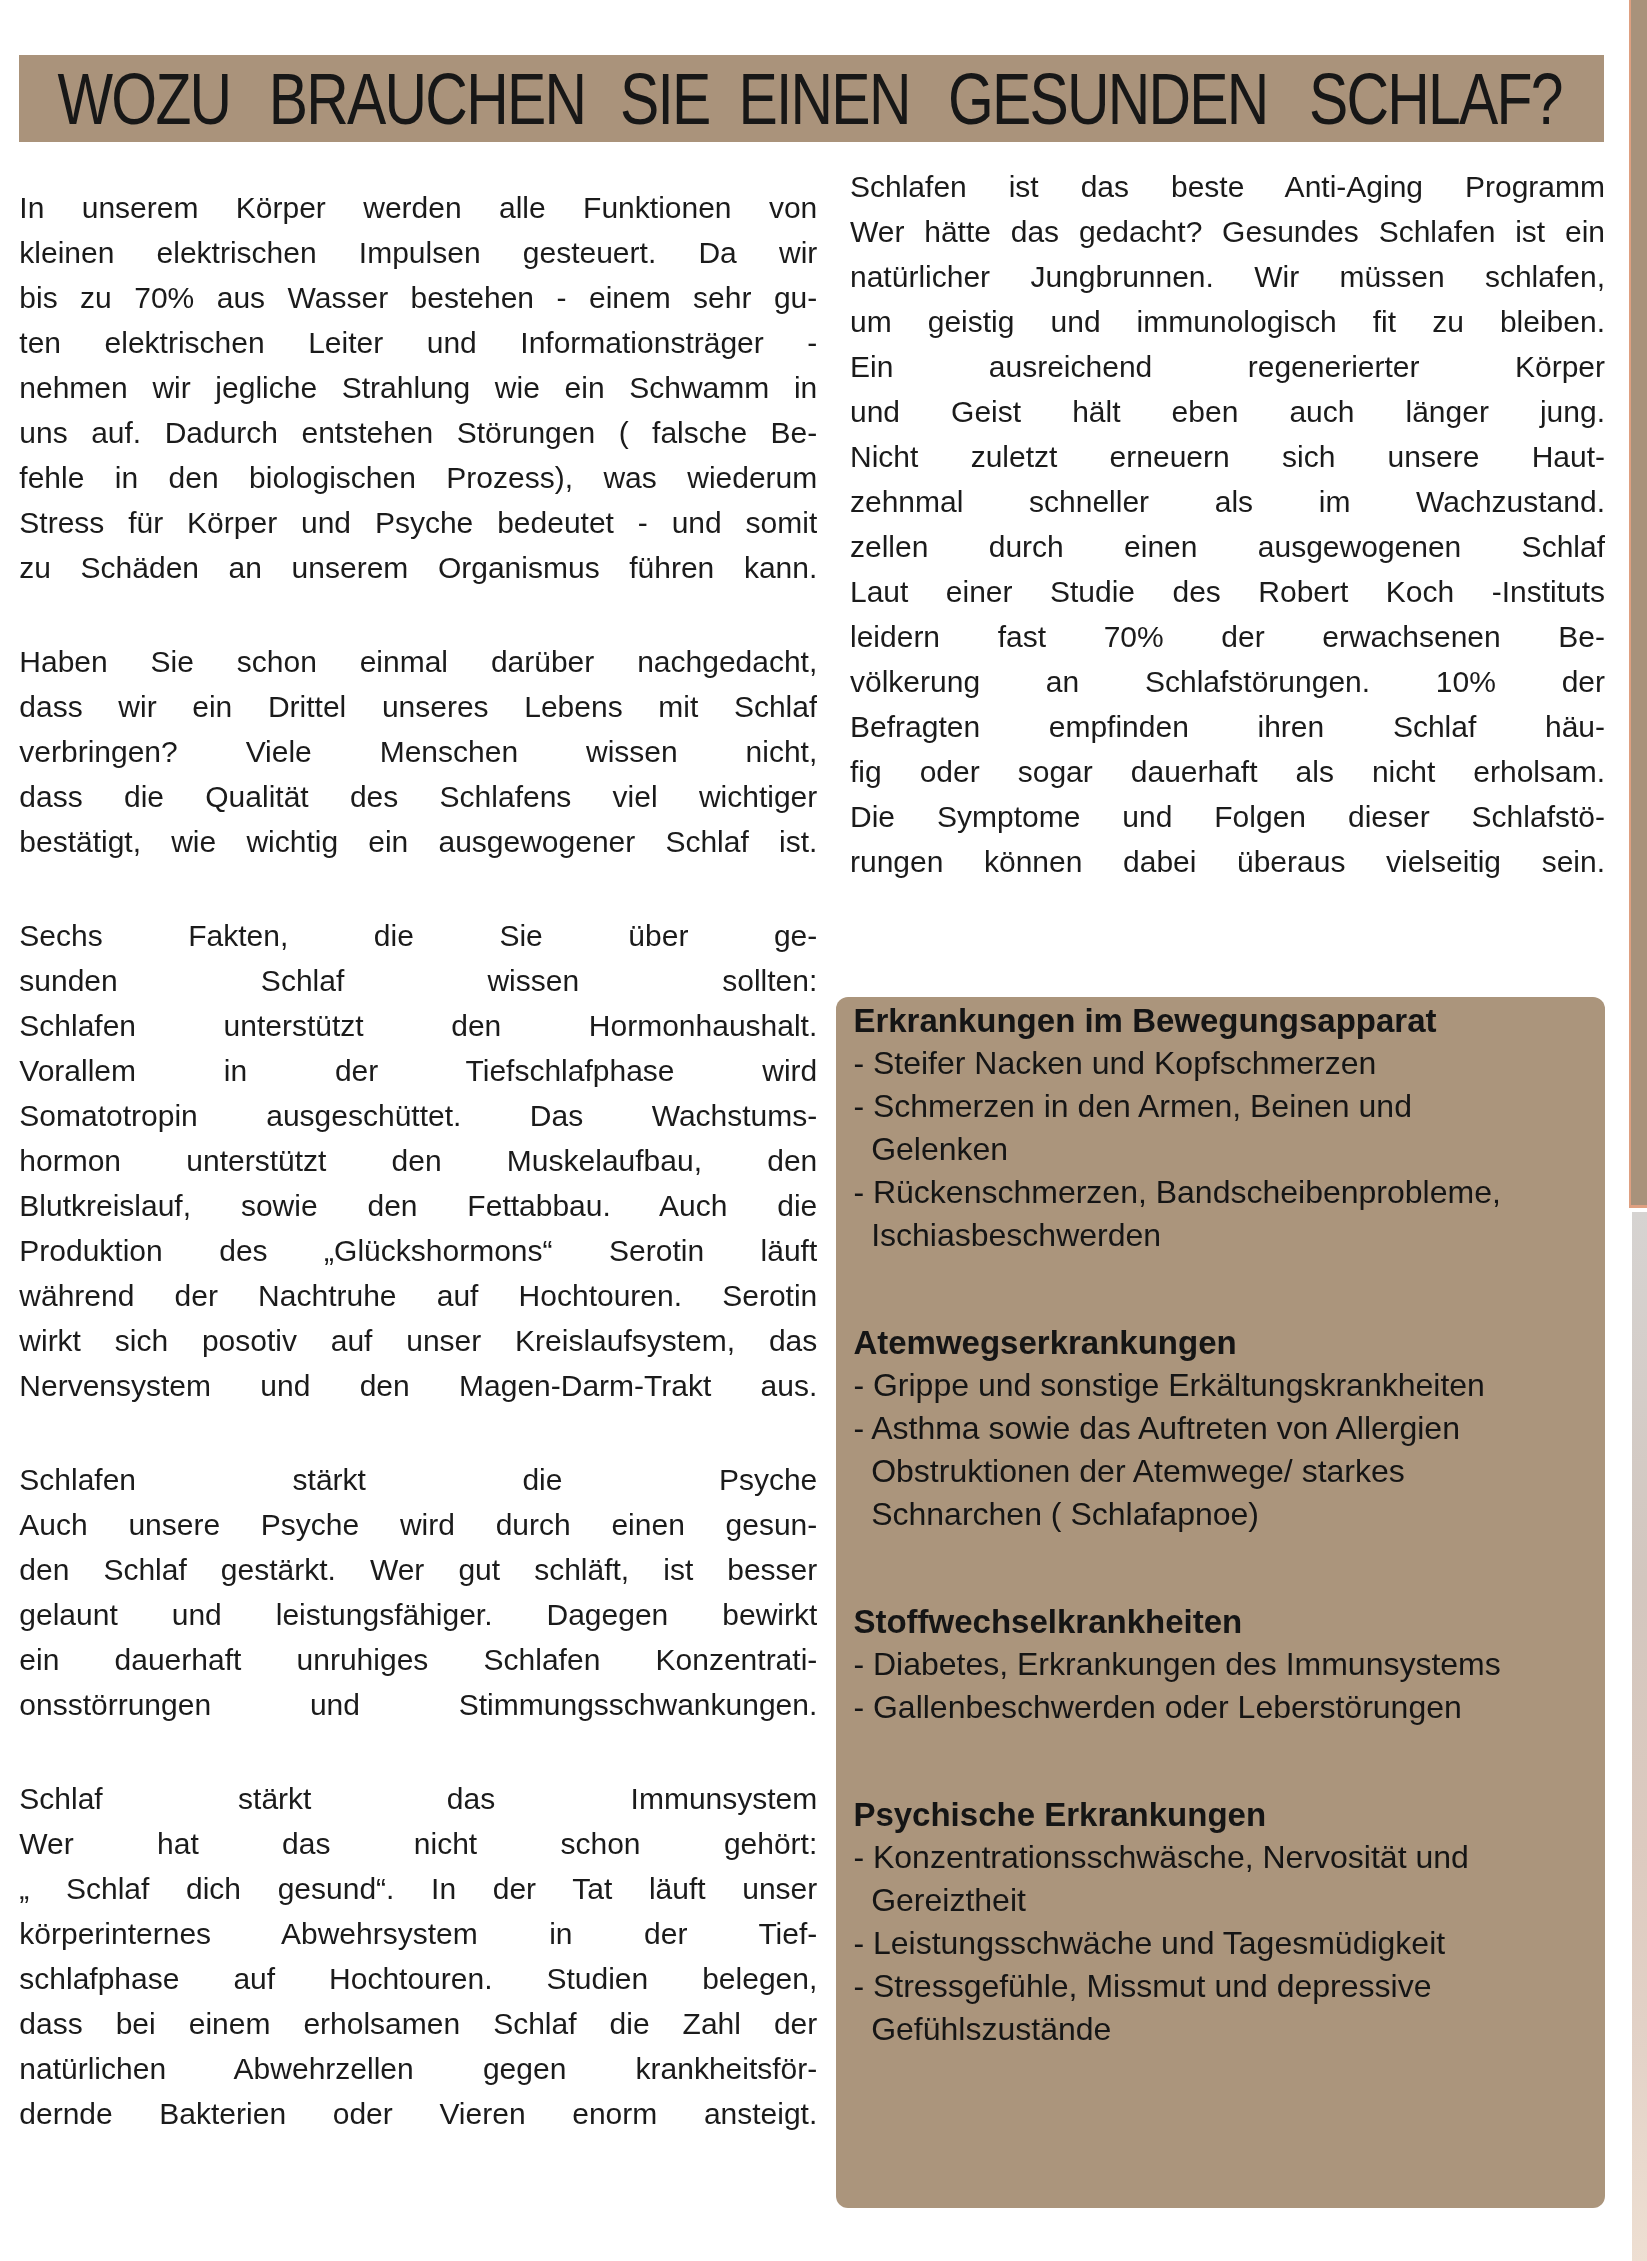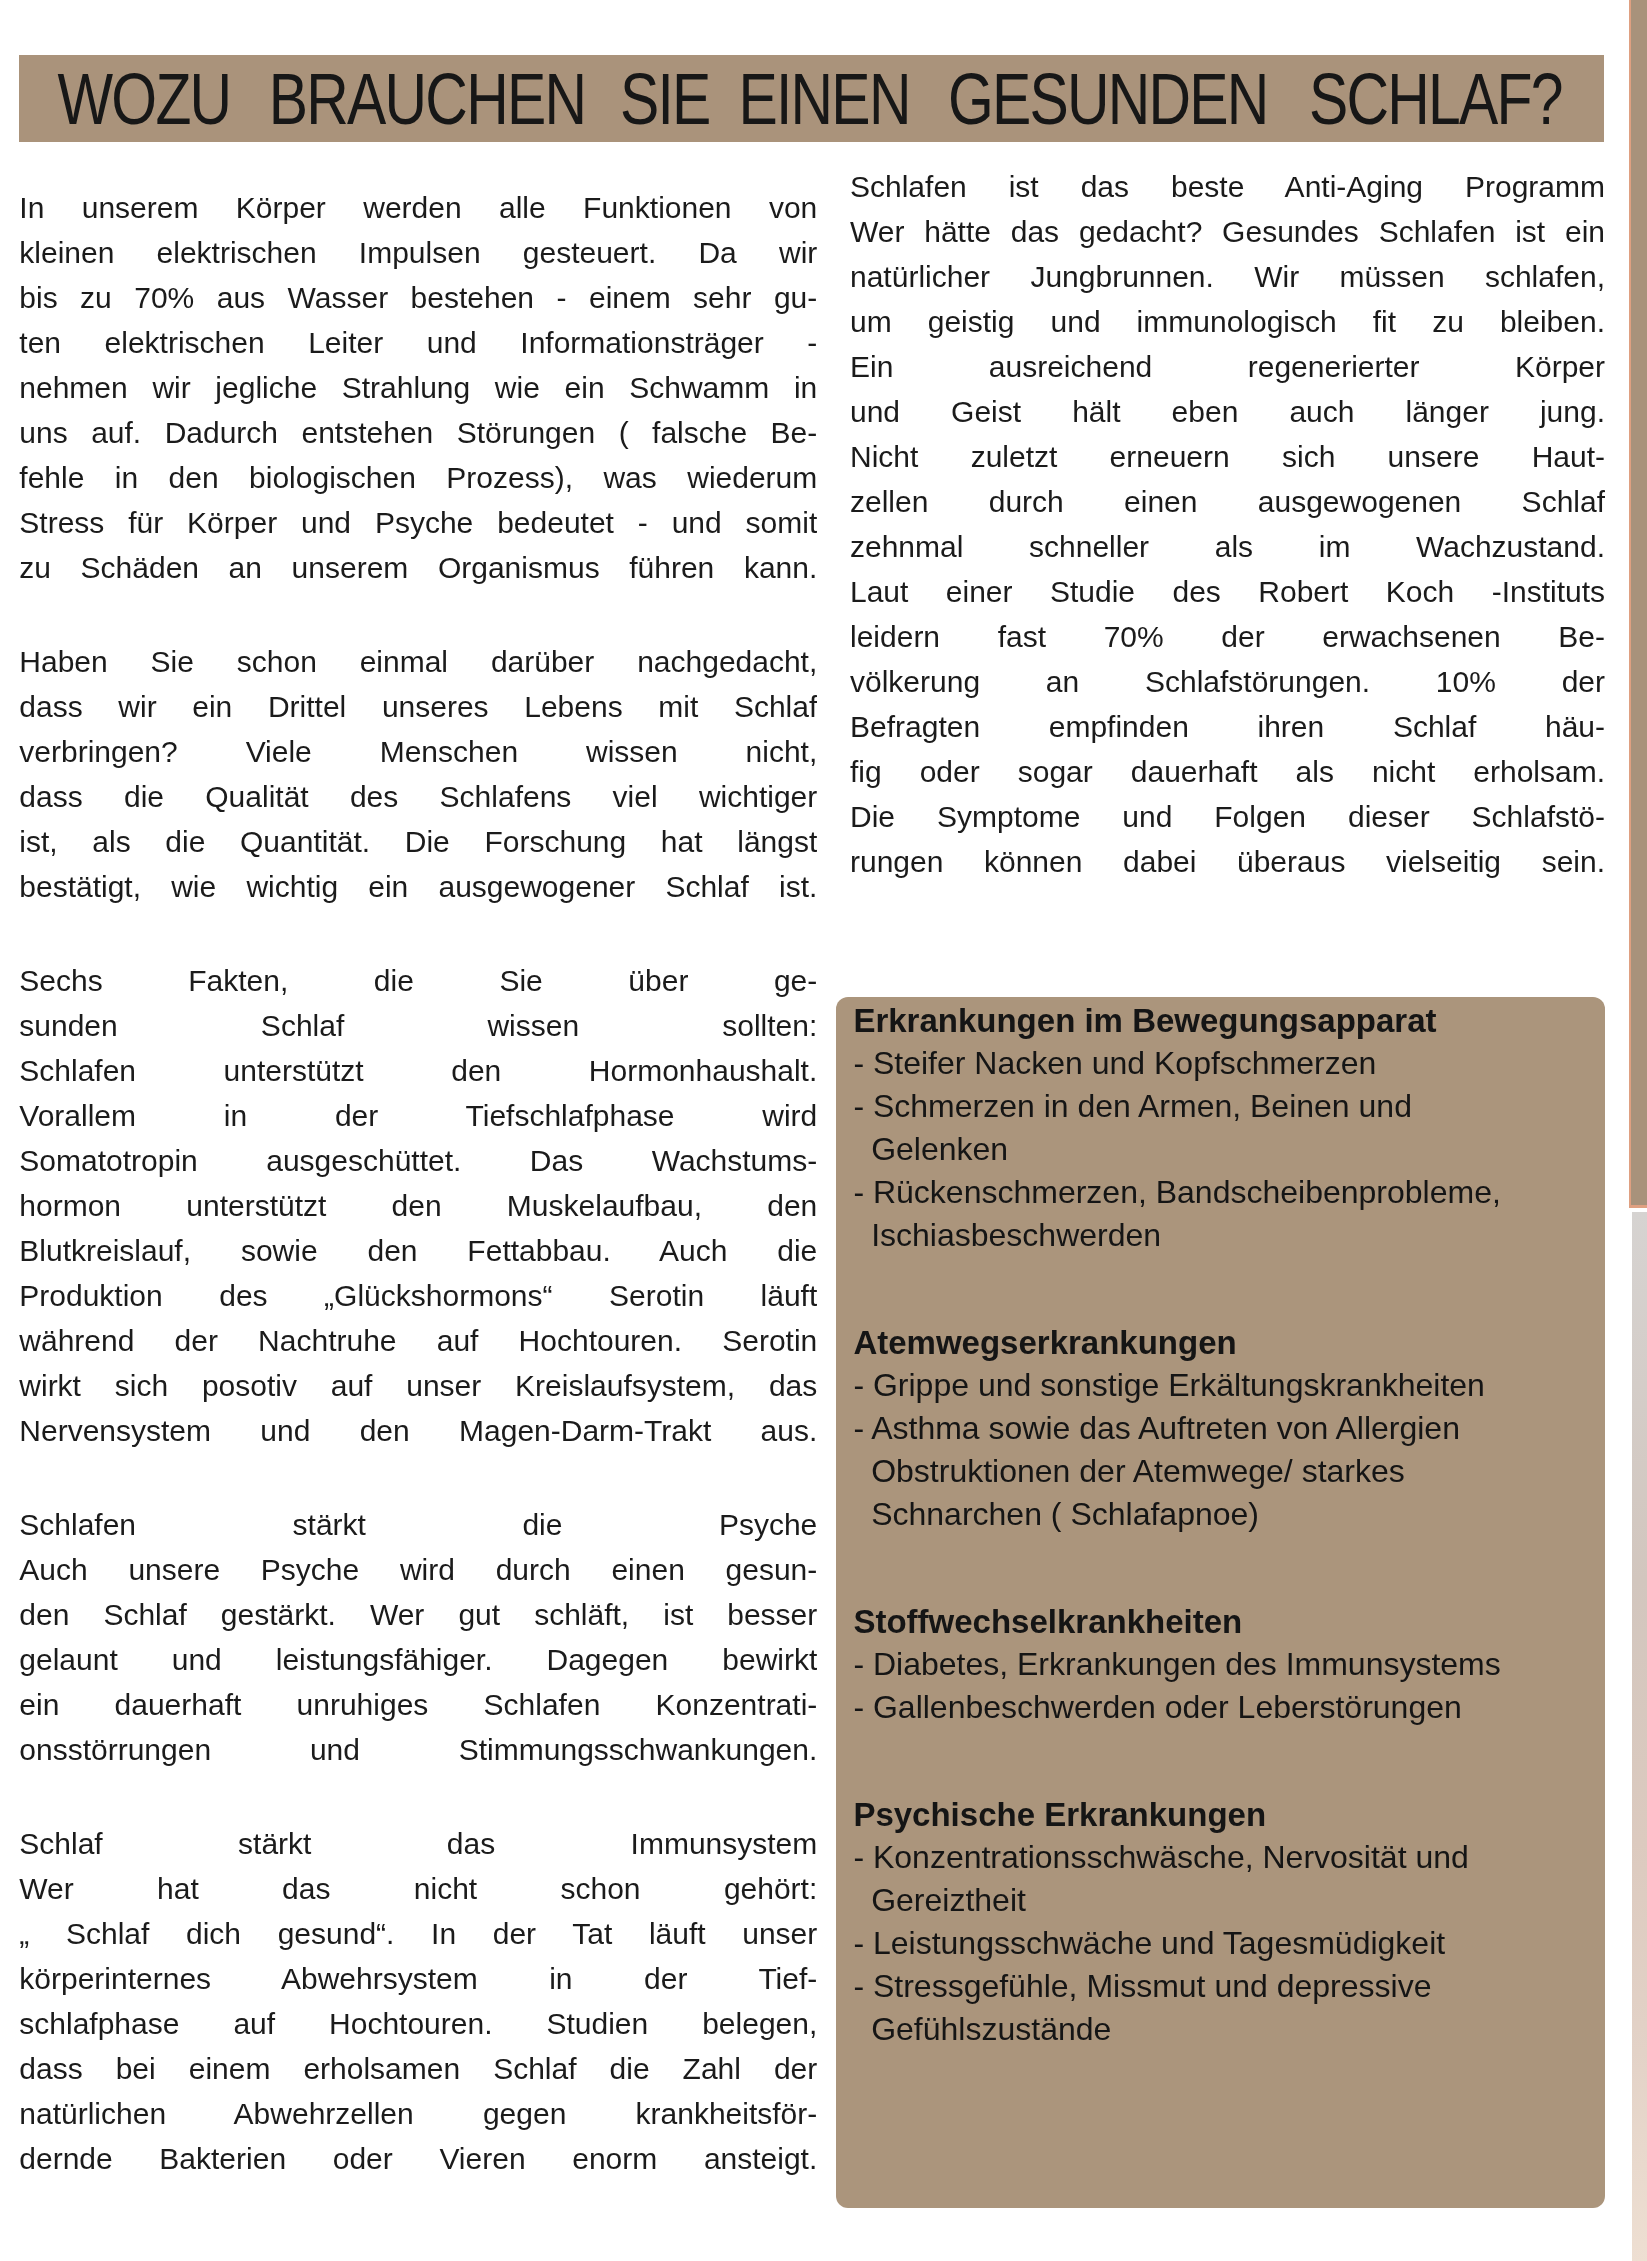--- a/index.html
+++ b/index.html
@@ -76,21 +76,20 @@
       <div class="jline">uns auf. Dadurch entstehen Störungen ( falsche Be-</div>
       <div class="jline">fehle in den biologischen Prozess), was wiederum</div>
       <div class="jline">Stress für Körper und Psyche bedeutet - und somit</div>
       <div class="jline">zu Schäden an unserem Organismus führen kann.</div>
     </div>
     <div class="para">
       <div class="jline">Haben Sie schon einmal darüber nachgedacht,</div>
       <div class="jline">dass wir ein Drittel unseres Lebens mit Schlaf</div>
       <div class="jline">verbringen? Viele Menschen wissen nicht,</div>
       <div class="jline">dass die Qualität des Schlafens viel wichtiger</div>
-      <div class="jline">ist, als die Quantität. Die Forschung hat längst</div>
       <div class="jline">bestätigt, wie wichtig ein ausgewogener Schlaf ist.</div>
     </div>
     <div class="para">
       <div class="jline">Sechs Fakten, die Sie über ge-</div>
       <div class="jline">sunden Schlaf wissen sollten:</div>
       <div class="jline">Schlafen unterstützt den Hormonhaushalt.</div>
       <div class="jline">Vorallem in der Tiefschlafphase wird</div>
       <div class="jline">Somatotropin ausgeschüttet. Das Wachstums-</div>
       <div class="jline">hormon unterstützt den Muskelaufbau, den</div>
       <div class="jline">Blutkreislauf, sowie den Fettabbau. Auch die</div>
@@ -121,22 +120,22 @@
 
 <div class="col col-right">
     <div class="para">
       <div class="jline">Schlafen ist das beste Anti-Aging Programm</div>
       <div class="jline">Wer hätte das gedacht? Gesundes Schlafen ist ein</div>
       <div class="jline">natürlicher Jungbrunnen. Wir müssen schlafen,</div>
       <div class="jline">um geistig und immunologisch fit zu bleiben.</div>
       <div class="jline">Ein ausreichend regenerierter Körper</div>
       <div class="jline">und Geist hält eben auch länger jung.</div>
       <div class="jline">Nicht zuletzt erneuern sich unsere Haut-</div>
+      <div class="jline">zehnmal schneller als im Wachzustand.</div>
       <div class="jline">zellen durch einen ausgewogenen Schlaf</div>
-      <div class="jline">zehnmal schneller als im Wachzustand.</div>
       <div class="jline">Laut einer Studie des Robert Koch -Instituts</div>
       <div class="jline">leidern fast 70% der erwachsenen Be-</div>
       <div class="jline">völkerung an Schlafstörungen. 10% der</div>
       <div class="jline">Befragten empfinden ihren Schlaf häu-</div>
       <div class="jline">fig oder sogar dauerhaft als nicht erholsam.</div>
       <div class="jline">Die Symptome und Folgen dieser Schlafstö-</div>
       <div class="jline">rungen können dabei überaus vielseitig sein.</div>
     </div>
   </div>
 

